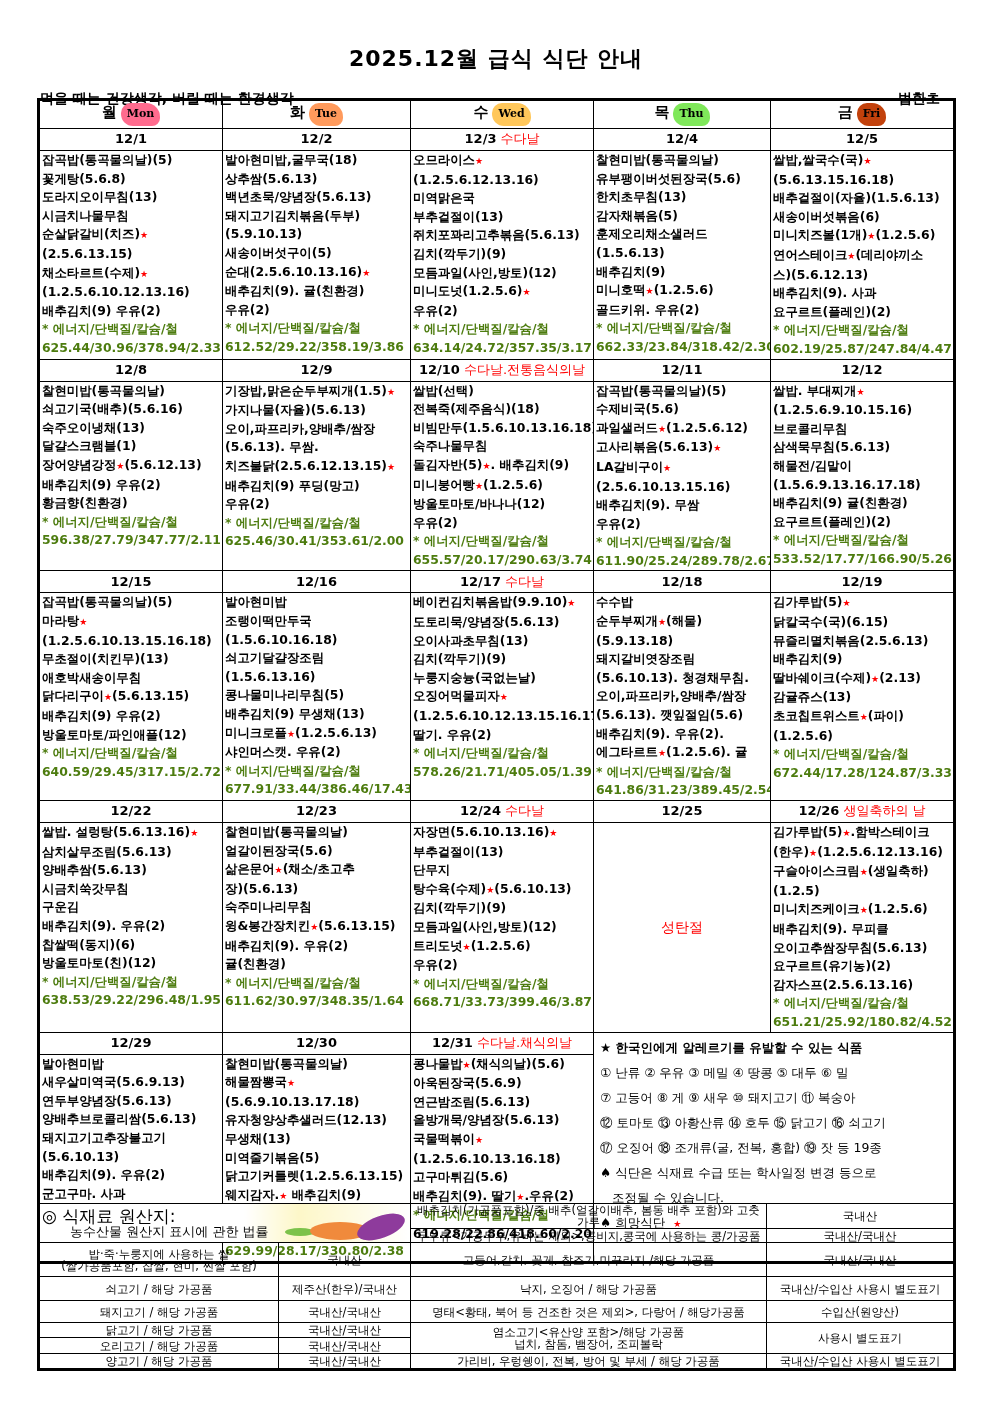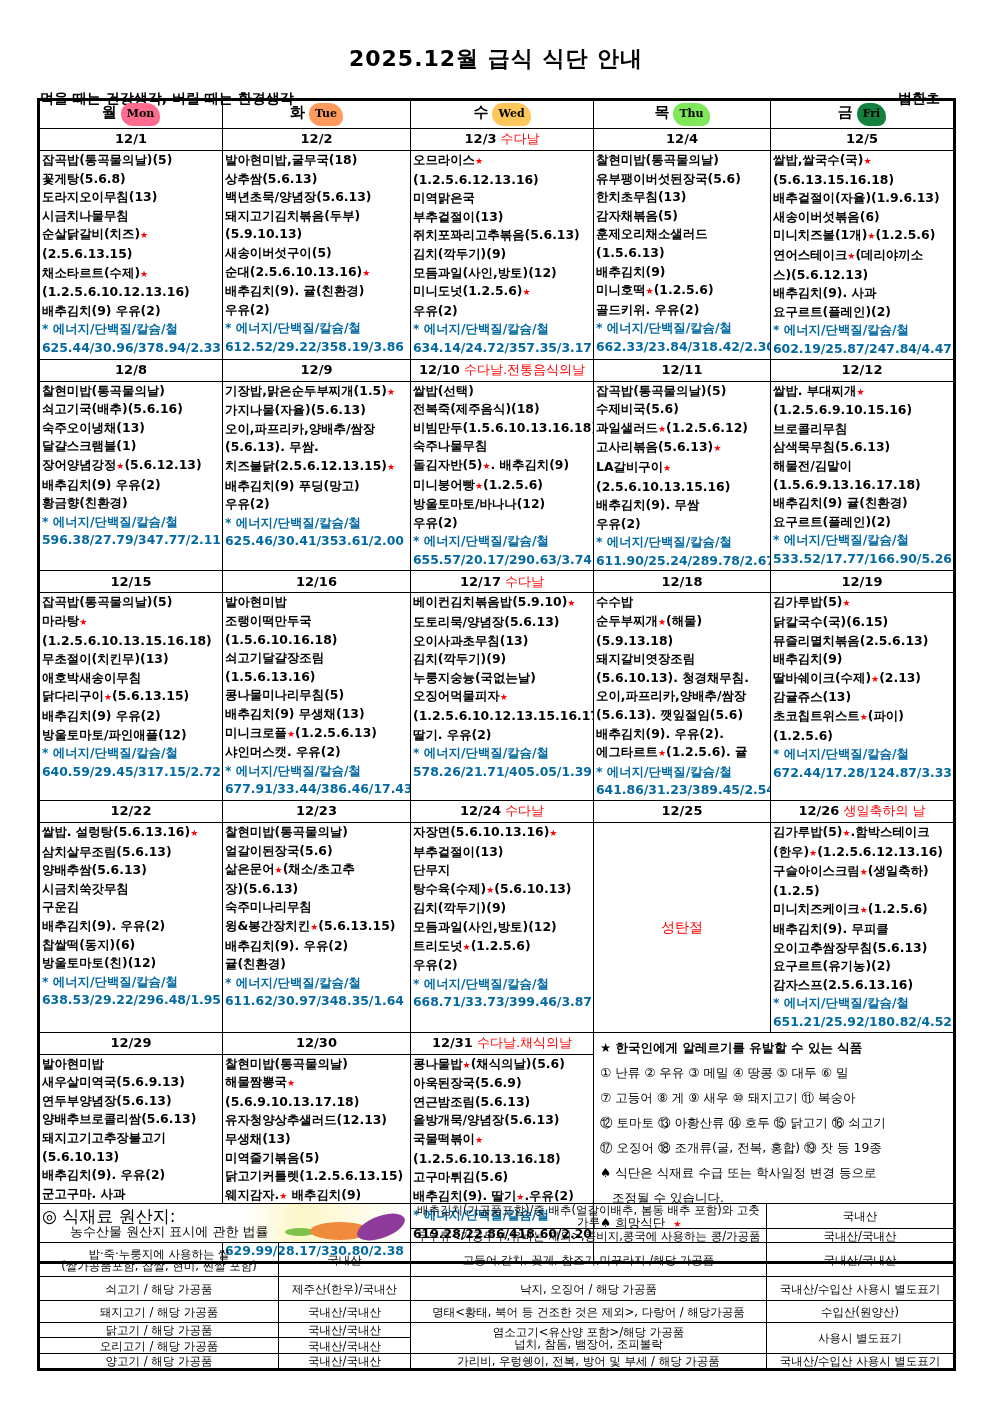--- a/index.html
+++ b/index.html
@@ -9,21 +9,21 @@
   .school { position: absolute; top: 90px; right: 52px; font-size: 14px; font-weight: bold; }
   table.menu { position: absolute; top: 98px; left: 37px; width: 916px; border-collapse: collapse; table-layout: fixed; border: 3px solid #000; }
   table.menu td { border: 1px solid #000; vertical-align: top; padding: 0 2px; font-size: 12.4px; line-height: 18.6px; font-weight: bold; overflow: hidden; }
   table.menu td.dayhdr { height: 29px; text-align: center; vertical-align: middle; font-size: 14px; }
   .dayk { font-weight: bold; font-size: 15px; margin-right: 4px; }
   .daye { display: inline-block; font-family: "DejaVu Serif", serif; font-size: 11px; font-weight: bold; padding: 2px 6px; border-radius: 10px 14px 8px 12px; }
   table.menu td.date { height: 22px; text-align: center; vertical-align: middle; font-size: 13px; }
   .event { color: #ff0000; font-weight: normal; margin-left: 4px; }
   .line { white-space: nowrap; }
   .star { color: #ff0000; font-size: 9px; }
-  .nutr { color: #0369a1; }
+  .nutr { color: #4d7c0f; }
   .holiday { text-align: center !important; vertical-align: middle !important; color: #ff0000; font-weight: normal !important; font-size: 14px !important; }
   .legend { font-weight: normal !important; font-size: 12.5px !important; line-height: 25px !important; padding: 2px 6px !important; }
   .legend .lt { font-weight: bold; }
   table.origin { position: absolute; top: 1203px; left: 37px; width: 916px; border-collapse: collapse; table-layout: fixed; border: 3px solid #000; border-top: none; }
   table.origin td { border: 1px solid #000; text-align: center; vertical-align: middle; font-size: 11.5px; line-height: 12px; overflow: hidden; padding: 0 2px; }
   .origin-title { text-align: left !important; position: relative; background: linear-gradient(90deg, #fff 0%, #fff 55%, #fdf7c8 70%, #fff 100%); }
   .origin-title .t1 { font-size: 17px; line-height: 18px; }
   .origin-title .t2 { font-size: 13px; line-height: 14px; padding-left: 28px; }
   .veg1 { position: absolute; right: 40px; bottom: 2px; width: 60px; height: 18px; border-radius: 50%; background: #f08a3c; }
   .veg2 { position: absolute; right: 4px; bottom: 4px; width: 50px; height: 22px; border-radius: 50%; background: #8e3b9c; transform: rotate(-20deg); }
@@ -43,21 +43,21 @@
       <col style="width:183px">
       <col style="width:177px">
       <col style="width:184px">
   </colgroup>
   <tbody id="menu-body">
       <tr>
         <td class="dayhdr"><span class="dayk">월</span><span class="daye" style="background: rgb(255, 107, 142);">Mon</span></td>
         <td class="dayhdr"><span class="dayk">화</span><span class="daye" style="background: rgb(255, 154, 92);">Tue</span></td>
         <td class="dayhdr"><span class="dayk">수</span><span class="daye" style="background: rgb(255, 199, 90);">Wed</span></td>
         <td class="dayhdr"><span class="dayk">목</span><span class="daye" style="background: rgb(127, 232, 90);">Thu</span></td>
-        <td class="dayhdr"><span class="dayk">금</span><span class="daye" style="background: #15803d;">Fri</span></td>
+        <td class="dayhdr"><span class="dayk">금</span><span class="daye" style="background: #c2410c;">Fri</span></td>
       </tr>
       <tr>
         <td class="date" style="height: 22px;"><span>12/1</span></td>
         <td class="date" style="height: 22px;"><span>12/2</span></td>
         <td class="date" style="height: 22px;"><span>12/3</span><span class="event">수다날</span></td>
         <td class="date" style="height: 22px;"><span>12/4</span></td>
         <td class="date" style="height: 22px;"><span>12/5</span></td>
       </tr>
       <tr>
         <td style="height: 183px;">
@@ -108,21 +108,21 @@
           <div class="line">(1.5.6.13)</div>
           <div class="line">배추김치(9)</div>
           <div class="line"><span>미니호떡</span><span class="star">★</span><span>(1.2.5.6)</span></div>
           <div class="line">골드키위. 우유(2)</div>
           <div class="line nutr">* 에너지/단백질/칼슘/철</div>
           <div class="line nutr">662.33/23.84/318.42/2.30</div>
         </td>
         <td style="height: 183px;">
           <div class="line"><span>쌀밥,쌀국수(국)</span><span class="star">★</span><span></span></div>
           <div class="line">(5.6.13.15.16.18)</div>
-          <div class="line">배추겉절이(자율)(1.9.6.13)</div>
+          <div class="line">배추겉절이(자율)(1.5.6.13)</div>
           <div class="line">새송이버섯볶음(6)</div>
           <div class="line"><span>미니치즈볼(1개)</span><span class="star">★</span><span>(1.2.5.6)</span></div>
           <div class="line"><span>연어스테이크</span><span class="star">★</span><span>(데리야끼소</span></div>
           <div class="line">스)(5.6.12.13)</div>
           <div class="line">배추김치(9). 사과</div>
           <div class="line">요구르트(플레인)(2)</div>
           <div class="line nutr">* 에너지/단백질/칼슘/철</div>
           <div class="line nutr">602.19/25.87/247.84/4.47</div>
         </td>
       </tr>
@@ -220,21 +220,21 @@
           <div class="line">쇠고기달걀장조림</div>
           <div class="line">(1.5.6.13.16)</div>
           <div class="line">콩나물미나리무침(5)</div>
           <div class="line">배추김치(9)   무생채(13)</div>
           <div class="line"><span>미니크로플</span><span class="star">★</span><span>(1.2.5.6.13)</span></div>
           <div class="line">샤인머스캣. 우유(2)</div>
           <div class="line nutr">* 에너지/단백질/칼슘/철</div>
           <div class="line nutr">677.91/33.44/386.46/17.43</div>
         </td>
         <td style="height: 196px;">
-          <div class="line"><span>베이컨김치볶음밥(5.9.10)</span><span class="star">★</span><span></span></div>
+          <div class="line"><span>베이컨김치볶음밥(9.9.10)</span><span class="star">★</span><span></span></div>
           <div class="line">도토리묵/양념장(5.6.13)</div>
           <div class="line">오이사과초무침(13)</div>
           <div class="line">김치(깍두기)(9)</div>
           <div class="line">누룽지숭늉(국없는날)</div>
           <div class="line"><span>오징어먹물피자</span><span class="star">★</span><span></span></div>
           <div class="line">(1.2.5.6.10.12.13.15.16.17)</div>
           <div class="line">딸기. 우유(2)</div>
           <div class="line nutr">* 에너지/단백질/칼슘/철</div>
           <div class="line nutr">578.26/21.71/405.05/1.39</div>
         </td>

